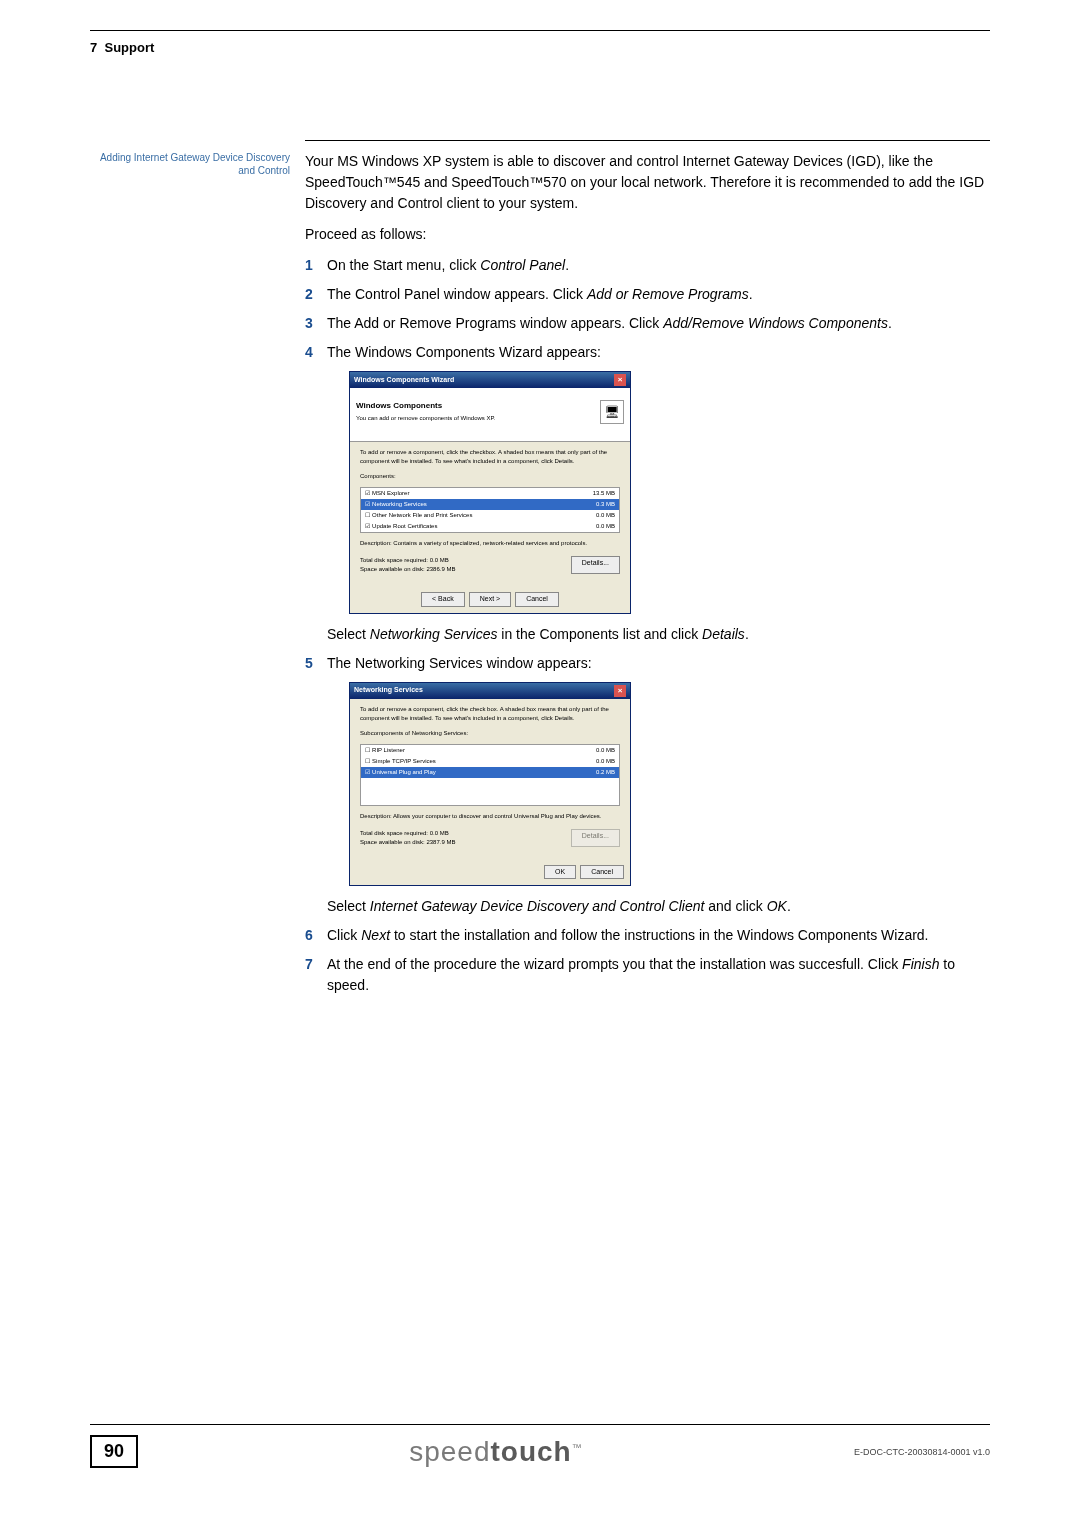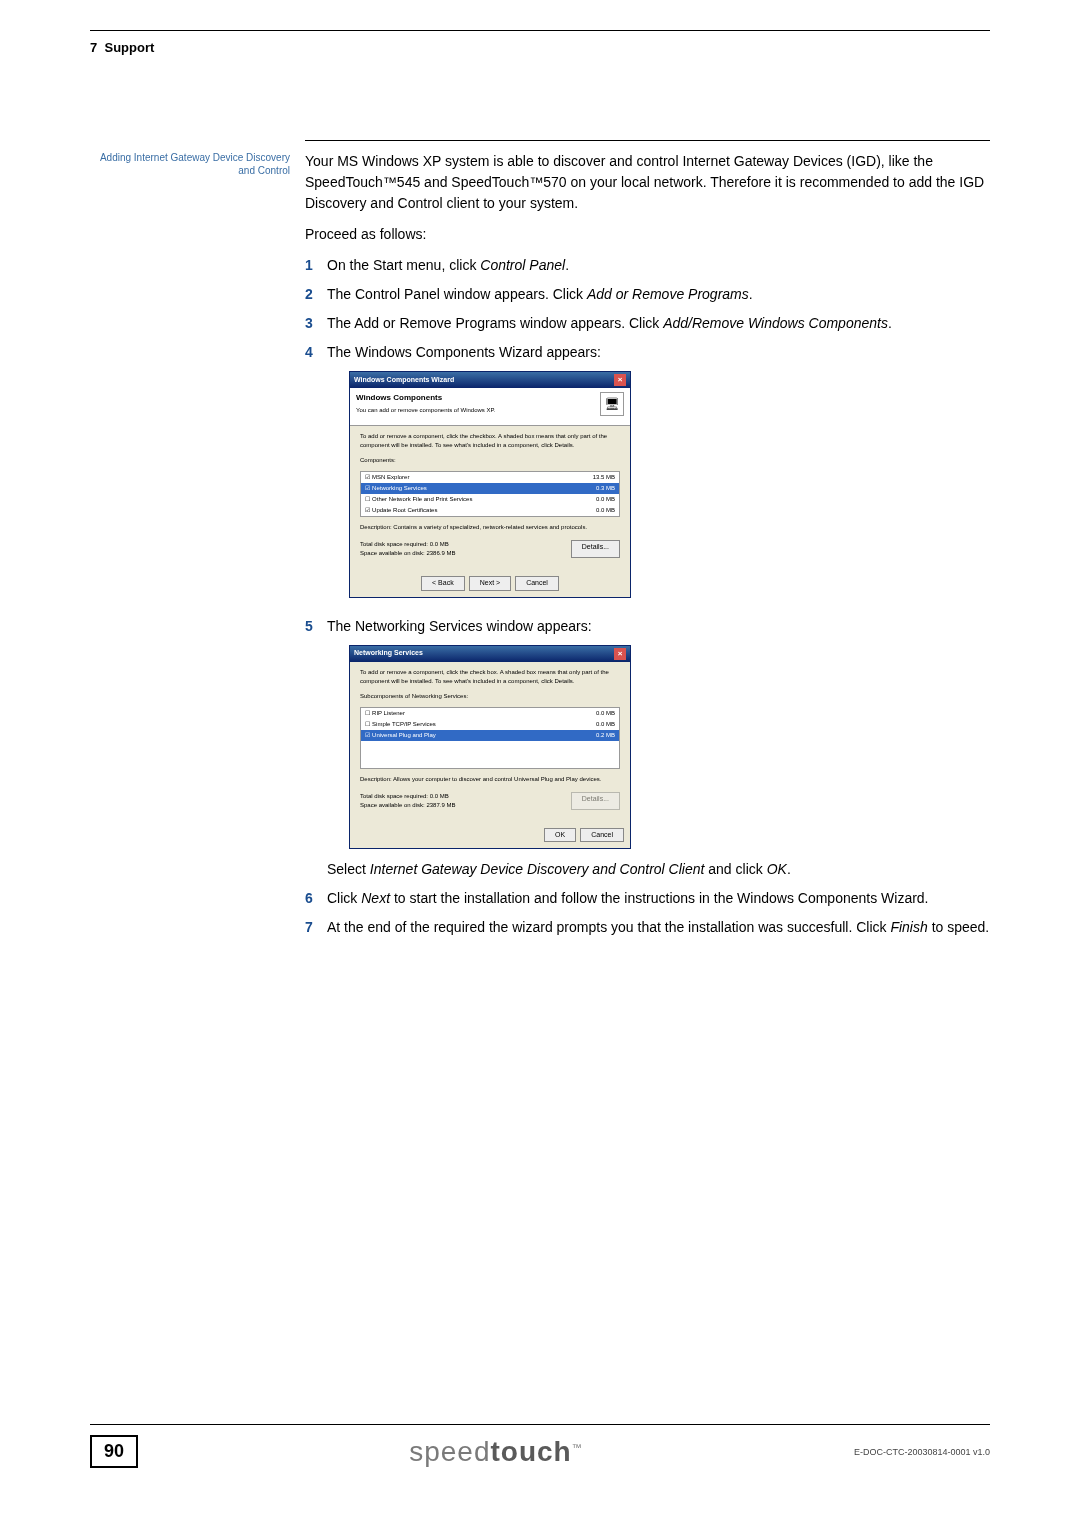--- a/index.html
+++ b/index.html
@@ -116,21 +116,21 @@
   .btn { border: 1px solid #888; background: #eee; padding: 1px 10px; font-size: 7px; }
   .wiz-icon {
     width: 22px; height: 22px;
     border: 1px solid #999;
     background: #fff;
     position: relative;
     font-size: 12px;
     text-align: center;
     line-height: 22px;
   }
-  .wiz-top { display:flex; justify-content:space-between; align-items:flex-start; background:#fff; padding:4px 6px; border-bottom:1px solid #999;}
+  .wiz-top { display:flex; justify-content:space-between; align-items:flex-start; background:#fff; padding:12px 6px; border-bottom:1px solid #999;}
   .footer {
     position: absolute;
     bottom: 60px;
     left: 90px;
     right: 90px;
     border-top: 1px solid #000;
     display: flex;
     justify-content: space-between;
     align-items: center;
     padding-top: 10px;
@@ -232,20 +232,23 @@
                   <span class="btn">Details...</span>
                 </div>
               </div>
               <div class="btnrow" style="justify-content:center">
                 <span class="btn">&lt; Back</span>
                 <span class="btn">Next &gt;</span>
                 <span class="btn">Cancel</span>
               </div>
             </div>
 
+            <div>
+              <span>Select </span><span class="italic">Networking Services</span><span> in the Components list and click </span><span class="italic">Details</span><span>.</span>
+            </div>
           </span>
           </li>
 
         <li>
             <span class="num">5</span>
           <span class="step-body">
             <span>The Networking Services window appears:</span>
 
             
             <div class="dialog">
@@ -293,21 +296,21 @@
 
         <li>
             <span class="num">6</span>
           <span class="step-body">
             <span>Click </span><span class="italic">Next</span><span> to start the installation and follow the instructions in the Windows Components Wizard.</span>
           </span>
           </li>
         <li>
             <span class="num">7</span>
           <span class="step-body">
-            <span>At the end of the required the wizard prompts you that the installation was succesfull. Click </span><span class="italic">Finish</span><span> to speed.</span>
+            <span>At the end of the procedure the wizard prompts you that the installation was succesfull. Click </span><span class="italic">Finish</span><span> to speed.</span>
           </span>
           </li>
       </ol>
     </div>
   </div>
 </div>
 
 <div class="footer">
   <div class="page-num">90</div>
   <div class="brand">

